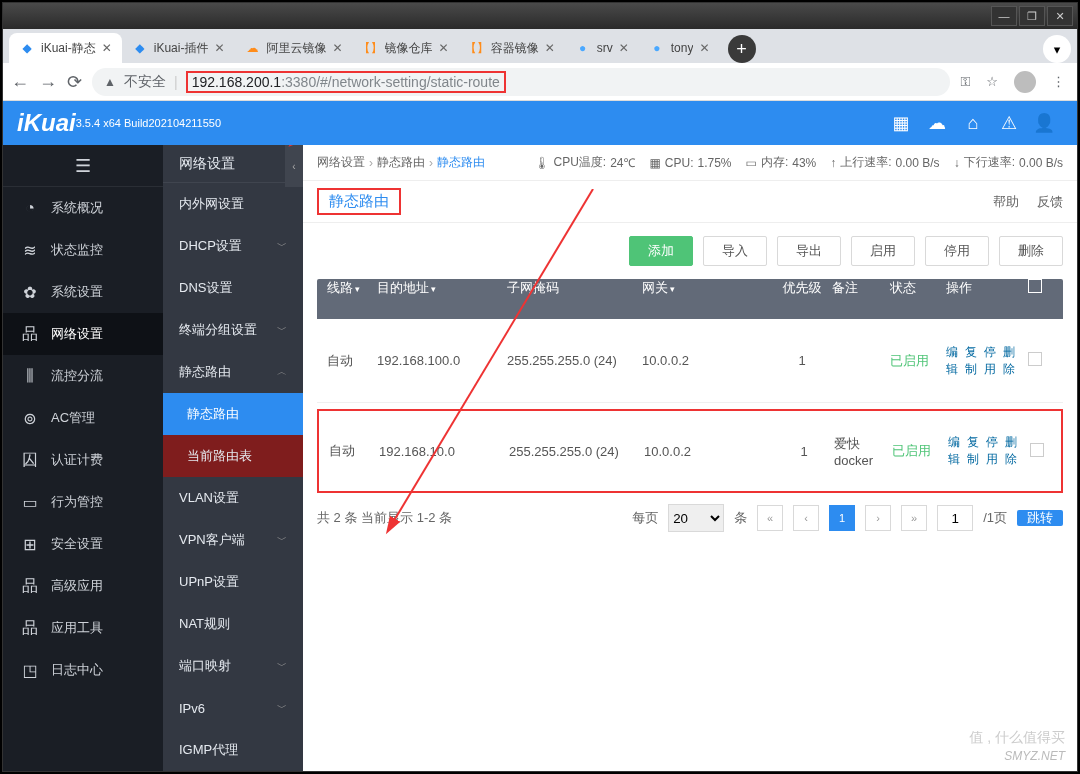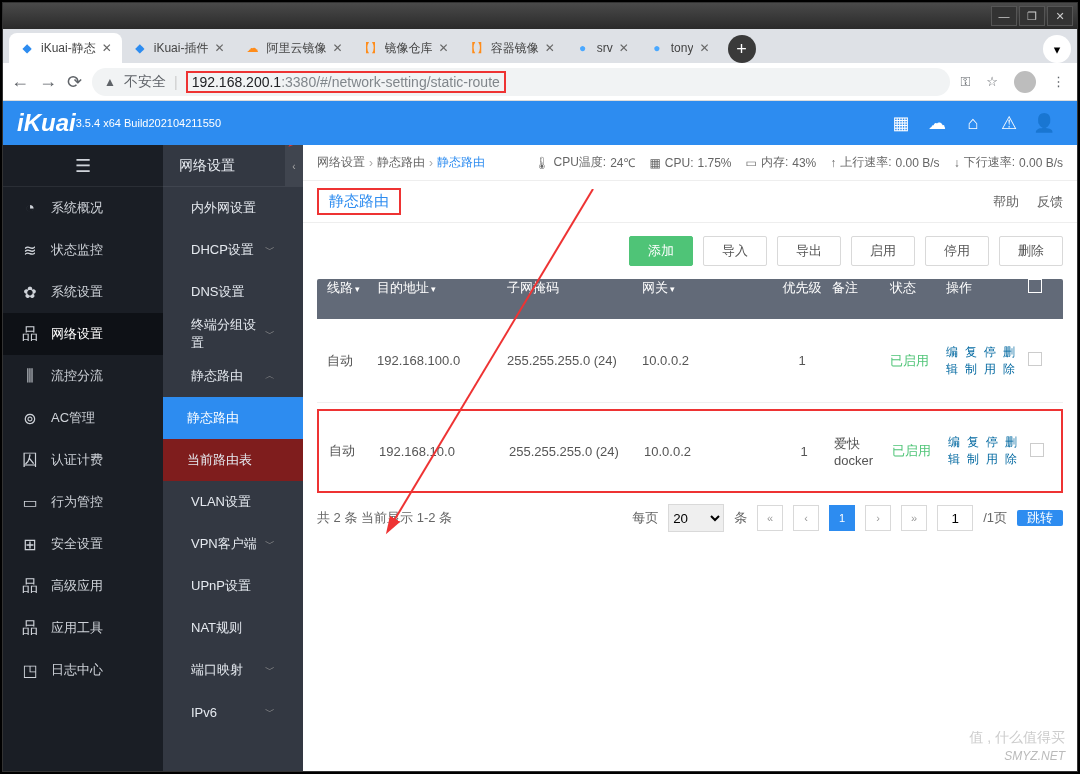--- a/index.html
+++ b/index.html
@@ -35,21 +35,21 @@
 .app-header .hicon{width:36px;display:flex;justify-content:center;font-size:18px}
 .app-body{flex:1;display:flex;overflow:hidden}
 .sidebar1{width:160px;background:#1a1e25;color:#d0d4da;display:flex;flex-direction:column}
 .sidebar1 .collapse{height:42px;display:flex;align-items:center;justify-content:center;font-size:18px;border-bottom:1px solid #2a2e35}
 .sidebar1 .item{height:42px;display:flex;align-items:center;padding:0 18px;gap:12px;font-size:13px;color:#cfd3d9}
 .sidebar1 .item.active{background:#0e1116;color:#fff}
 .sidebar1 .icon{width:18px;display:flex;justify-content:center;font-size:16px;color:#cfd3d9}
 .sidebar2{width:140px;background:#333842;color:#e5e9ef;display:flex;flex-direction:column;position:relative}
 .sidebar2 .header{height:42px;display:flex;align-items:center;padding:0 16px;font-size:14px;border-bottom:1px solid #40454f}
 .sidebar2 .collapse2{position:absolute;right:0;top:0;width:18px;height:42px;background:#40454f;color:#aaa;display:flex;align-items:center;justify-content:center;font-size:10px}
-.sidebar2 .item{height:42px;display:flex;align-items:center;padding:0 28px;justify-content:space-between;font-size:13px}
+.sidebar2 .item{height:42px;display:flex;align-items:center;padding:0 16px;justify-content:space-between;font-size:13px}
 .sidebar2 .sub{height:42px;display:flex;align-items:center;padding:0 24px;font-size:13px;background:#7f1d1d}
 .sidebar2 .sub.active{background:#2d8cf0;color:#fff}
 .sidebar2 .chev{font-size:10px;color:#999}
 .content{flex:1;background:#fff;display:flex;flex-direction:column;overflow:hidden}
 .crumb-bar{height:36px;display:flex;align-items:center;padding:0 14px;font-size:12px;color:#666;border-bottom:1px solid #eee;gap:4px}
 .crumb-bar .sep{color:#aaa}
 .crumb-bar .active{color:#2d8cf0}
 .crumb-bar .stats{margin-left:auto;display:flex;gap:14px;align-items:center;color:#666}
 .crumb-bar .stats span{display:flex;align-items:center;gap:4px}
 .tabbar{height:42px;display:flex;align-items:center;padding:0 14px;border-bottom:1px solid #eee}
@@ -268,20 +268,24 @@
               <span class="chev"></span>
             </div>
             <div class="item">
               <span>端口映射</span>
               <span class="chev">﹀</span>
             </div>
             <div class="item">
               <span>IPv6</span>
               <span class="chev">﹀</span>
             </div>
+            <div class="item">
+              <span>IGMP代理</span>
+              <span class="chev"></span>
+            </div>
           </div>
       </div>
 
       <div class="content" style="position:relative">
         <div class="crumb-bar">
           <span>网络设置</span>
           <span class="sep">›</span>
           <span>静态路由</span>
           <span class="sep">›</span>
           <span class="active">静态路由</span>

